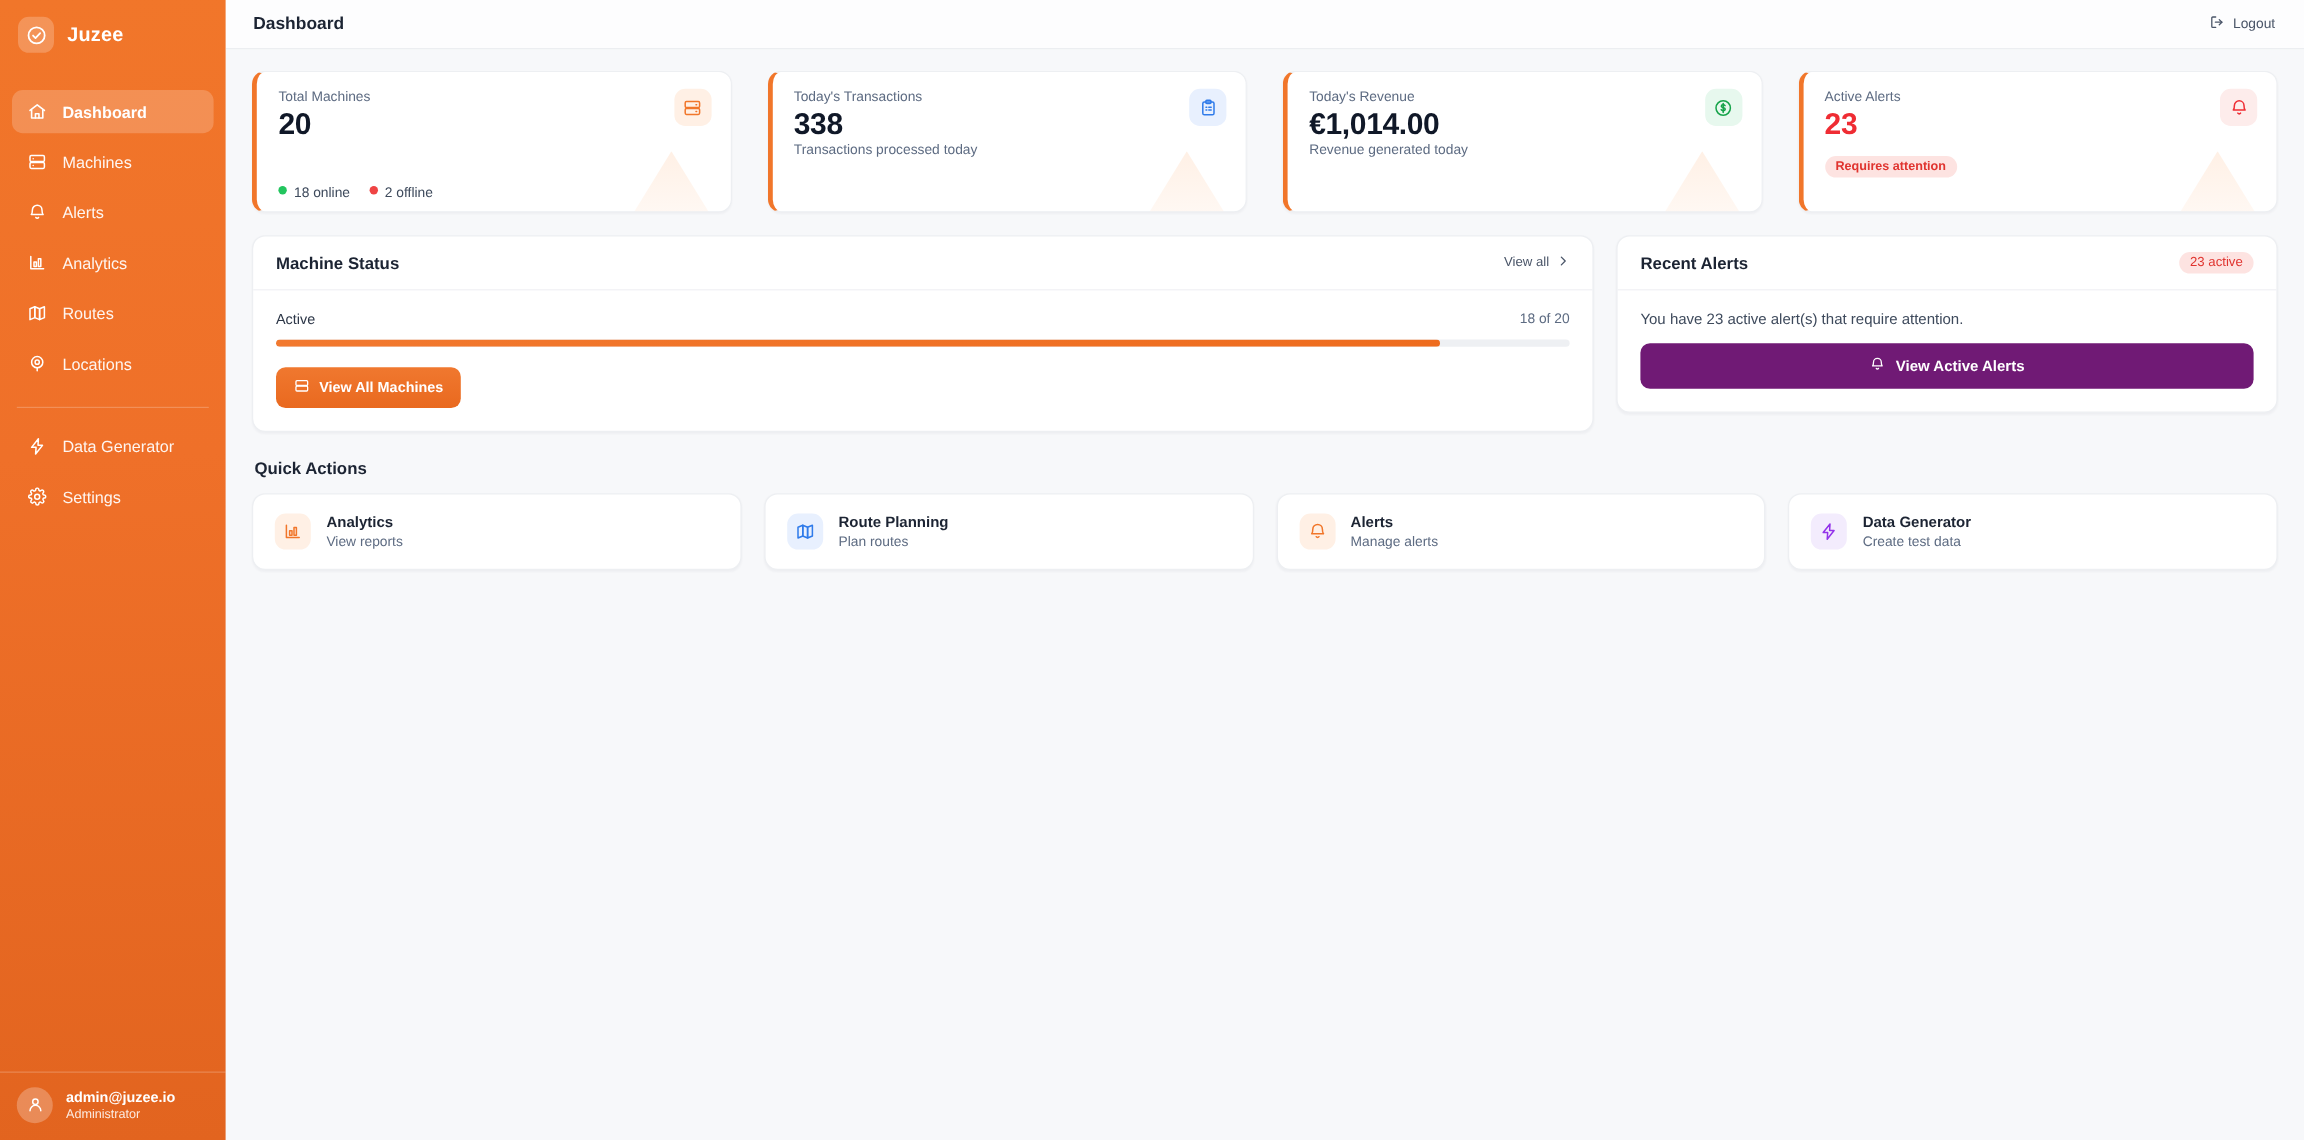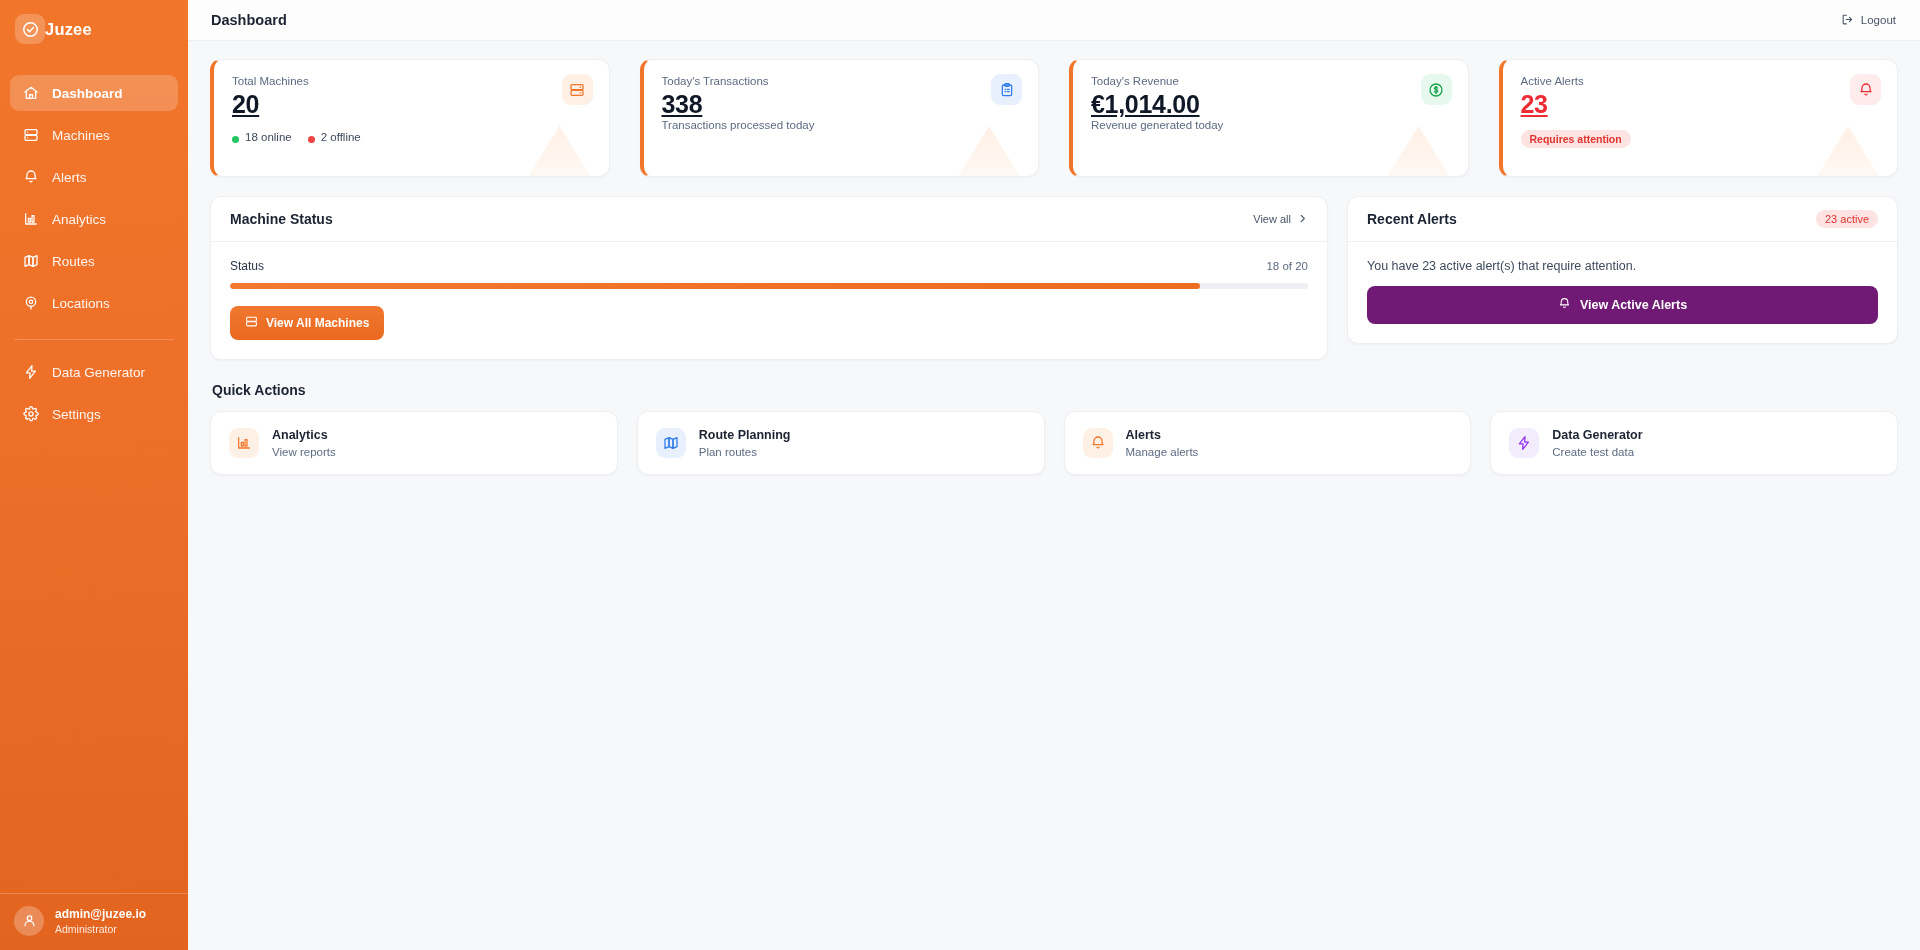--- a/index.html
+++ b/index.html
@@ -12,21 +12,21 @@
   body { display: flex; }
 
   
   .sidebar {
     width: 188px; height: 950px; flex: 0 0 188px;
     background: linear-gradient(178deg, #f1762a 0%, #ef7029 40%, #e2641f 100%);
     display: flex; flex-direction: column;
     position: relative;
   }
   .brand {
-    display: flex; align-items: center; 
+    display: flex; align-items: center; gap: 11px;
     padding: 14px 0 14px 15px;
   }
   .brand-mark {
     width: 30px; height: 30px; border-radius: 9px;
     background: rgba(255,255,255,0.22);
     display: flex; align-items: center; justify-content: center;
   }
   .brand-name {
     color: #fff; font-size: 16.5px; font-weight: bold; letter-spacing: .2px;
   }
@@ -88,25 +88,25 @@
     padding: 15px 18px 0 18px;
     box-shadow: 0 1px 2px rgba(16,24,40,0.04);
   }
   .stat::after {
     content: ""; position: absolute; right: -10px; bottom: -46px;
     width: 118px; height: 96px;
     background: linear-gradient(to bottom, rgba(255,214,184,0.36), rgba(255,214,184,0));
     clip-path: polygon(50% 0, 100% 100%, 0 100%);
   }
   .stat-label { font-size: 11.5px; color: #5d6b82; }
-  .stat-value { font-size: 25px; font-weight: bold; color: #101828; margin-top: 3px; letter-spacing: -.3px; text-decoration: underline; }
+  .stat-value { font-size: 25px; font-weight: bold; color: #101828; margin-top: 3px; letter-spacing: -.3px; }
   .stat-value.danger { color: #ef2c33; }
   .stat-sub { font-size: 11.5px; color: #5d6b82; }
   .stat-dots { display: flex; align-items: center; gap: 16px; margin-top: 12px; }
-  .dotline { display: flex; align-items: flex-end; gap: 6px; font-size: 11.5px; color: #3e4a5c; }
+  .dotline { display: flex; align-items: flex-start; gap: 6px; font-size: 11.5px; color: #3e4a5c; margin-top: 24px; }
   .dot { width: 7px; height: 7px; border-radius: 50%; flex: 0 0 7px; }
   .badge-pill {
     display: inline-block; margin-top: 11px;
     background: #fde3e1; color: #e0342f;
     font-size: 10.5px; font-weight: bold;
     padding: 3px 9px; border-radius: 10px;
   }
   .stat-icon {
     position: absolute; top: 14px; right: 16px;
     width: 31px; height: 31px; border-radius: 9px;
@@ -377,21 +377,21 @@
             <span>View all</span>
             <span>
               <svg width="11" height="11" viewBox="0 0 24 24" fill="none" stroke="#4a5568" stroke-width="2.4" stroke-linecap="round" stroke-linejoin="round">
                   <path d="M9 5l7 7-7 7"></path>
                 </svg>
             </span>
           </span>
         </div>
         <div class="panel-body">
           <div class="ms-row">
-            <span class="ms-label">Status</span>
+            <span class="ms-label">Active</span>
             <span class="ms-count">18 of 20</span>
           </div>
           <div class="track">
             <div class="fill" id="ms-fill" style="width: 90%;"></div>
           </div>
           <button class="btn-orange">
             <span>
               <svg width="13" height="13" viewBox="0 0 24 24" fill="none" stroke="#fff" stroke-width="2" stroke-linecap="round" stroke-linejoin="round">
                   <rect x="3" y="4" width="18" height="7.5" rx="1.6"></rect>
                   <rect x="3" y="12.5" width="18" height="7.5" rx="1.6"></rect>

